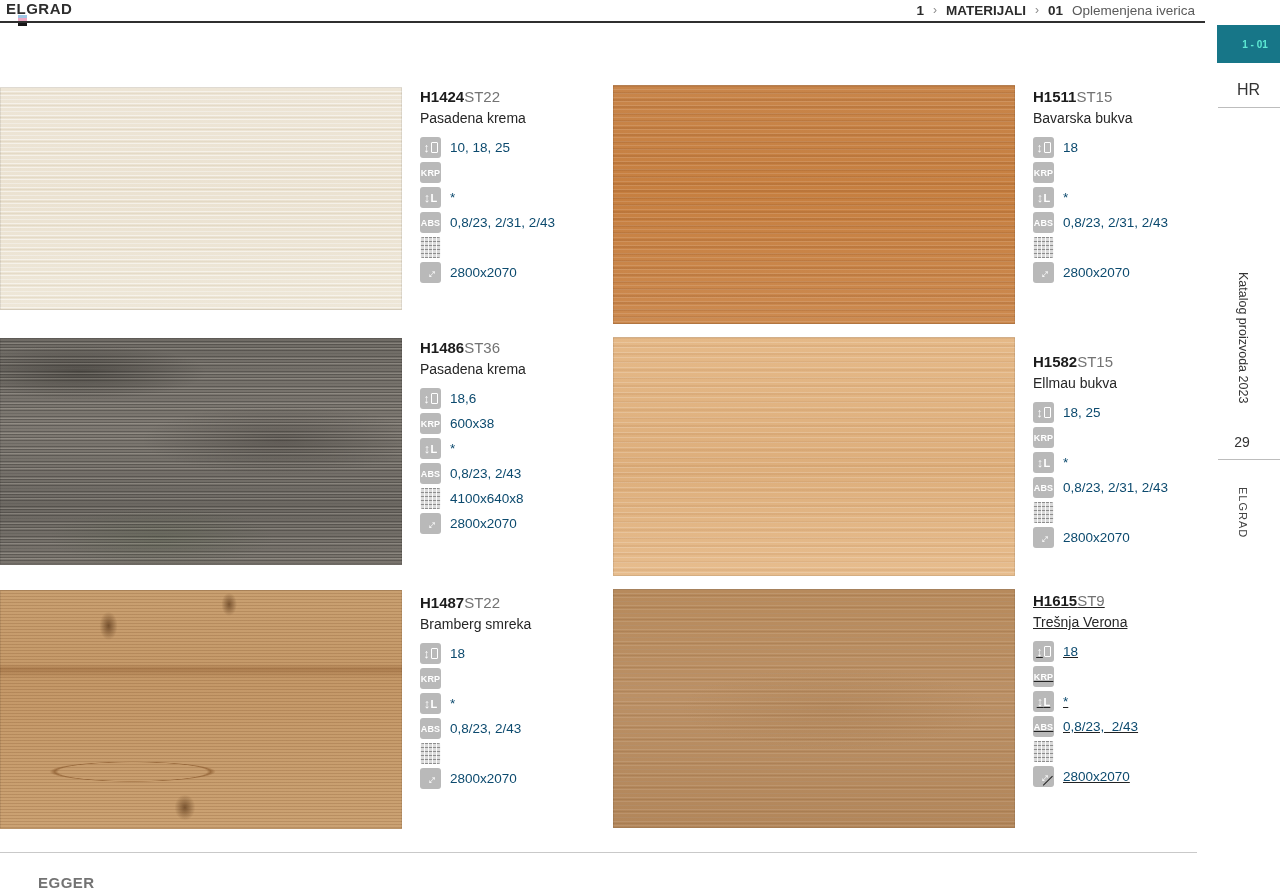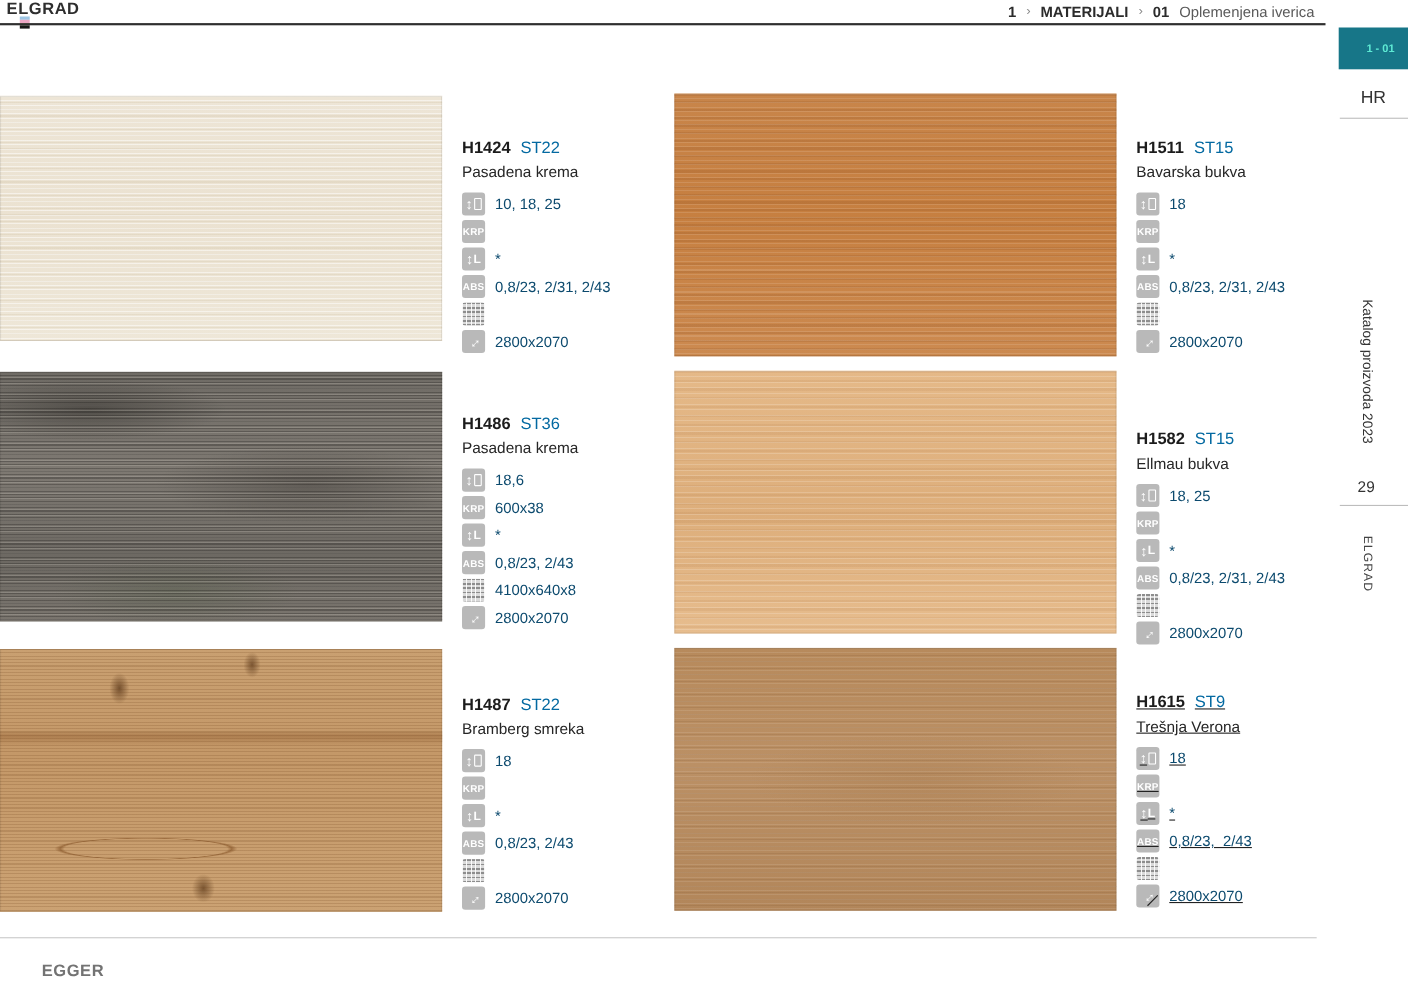--- a/index.html
+++ b/index.html
@@ -64,23 +64,23 @@
       linear-gradient(180deg, rgba(0,0,0,0) 0 31%, rgba(150,100,55,.5) 33%, rgba(0,0,0,0) 37%),
       linear-gradient(180deg,#c9a071,#c49868 40%,#cba273); }
   .sw6 { background:
       repeating-linear-gradient(180deg, rgba(255,255,255,.10) 0 1px, rgba(0,0,0,0) 1px 4px),
       repeating-linear-gradient(180deg, rgba(110,70,35,.14) 0 1px, rgba(0,0,0,0) 1px 6px),
       radial-gradient(ellipse 220px 60px at 55% 50%, rgba(160,115,70,.25), rgba(0,0,0,0) 70%),
       linear-gradient(180deg,#b78a5c,#bb9065 45%,#b2865a); }
 
   
   .product { position:absolute; width:195px; }
-  .p-title { display:flex; gap:9px; align-items:baseline; font-size:15px; }
+  .p-title { display:flex; align-items:baseline; font-size:15px; }
   .p-code { font-weight:bold; color:#1c1c1c; }
-  .p-finish { color:#0369a1;margin-top:38px; }
+  .p-finish { color:#737373; }
   .p-name { margin-top:5px; font-size:14px; color:#262626; }
   .specs { margin-top:11px; }
   .spec-row { display:flex; align-items:center; gap:9px; height:21px; margin-bottom:4px; }
   .spec-val { font-size:13.5px; color:#0c4a6e; white-space:pre; }
   .ic { flex:0 0 21px; width:21px; height:21px; border-radius:3px; background:#b9b9b9; color:#fff;
         display:flex; align-items:center; justify-content:center; font-size:9px; font-weight:bold; letter-spacing:.2px; }
   .ic-arrow { font-size:13px; font-weight:normal; }
   .ic-thk { gap:1px; }
   .ic-thk .rect { width:7px; height:11px; border:1.5px solid #fff; border-radius:1px; }
   .ic-len { gap:0; }

